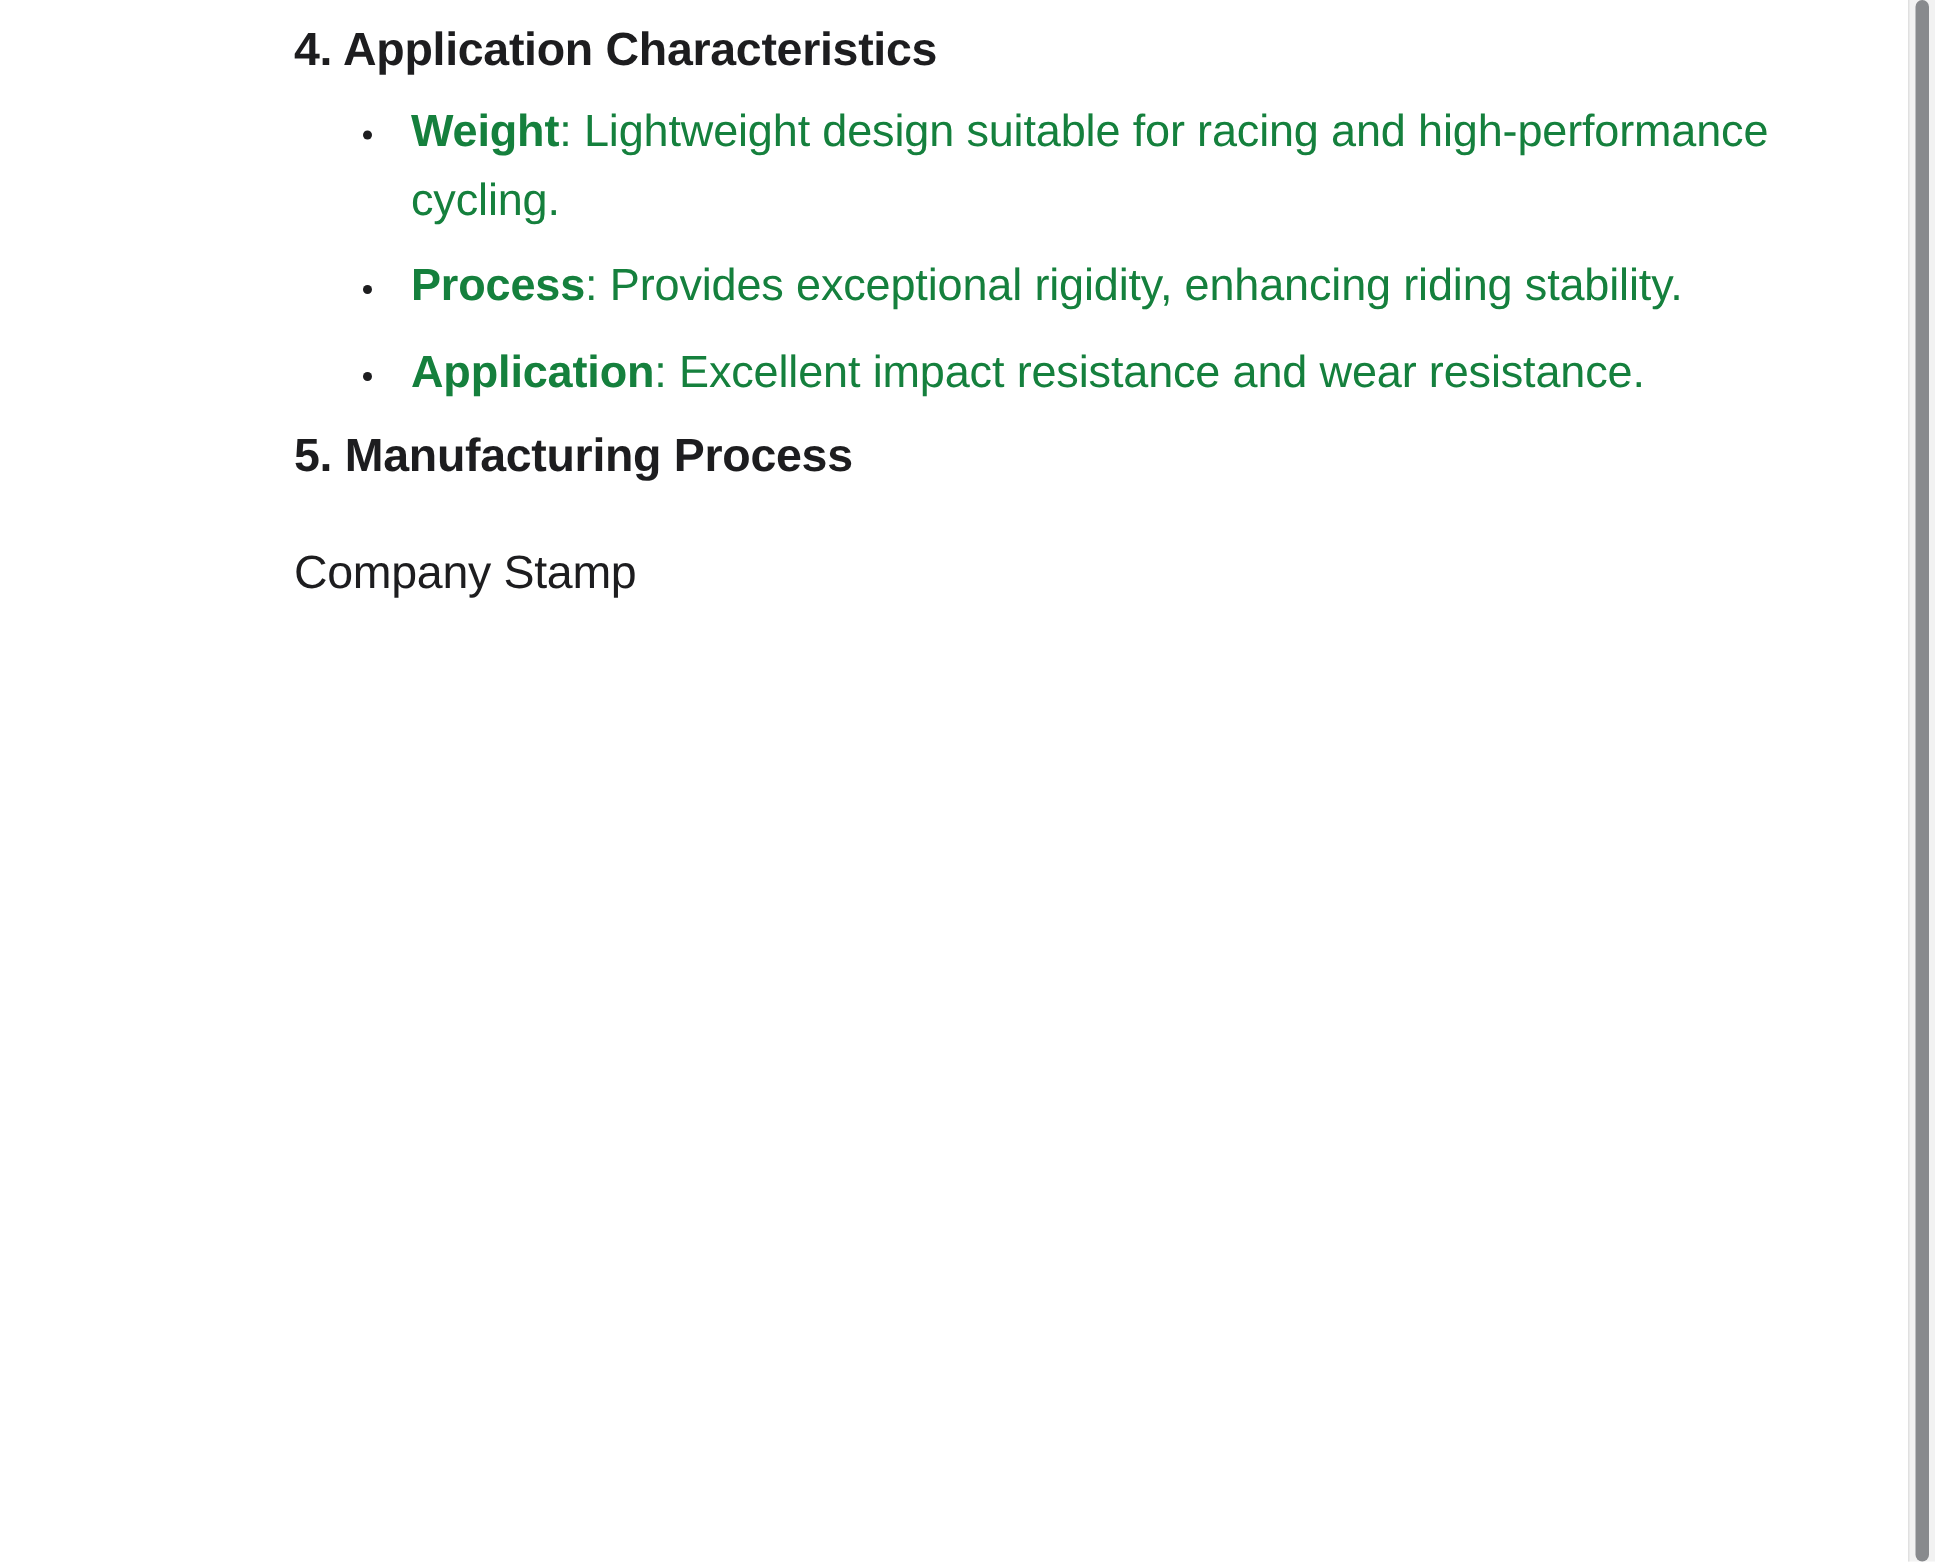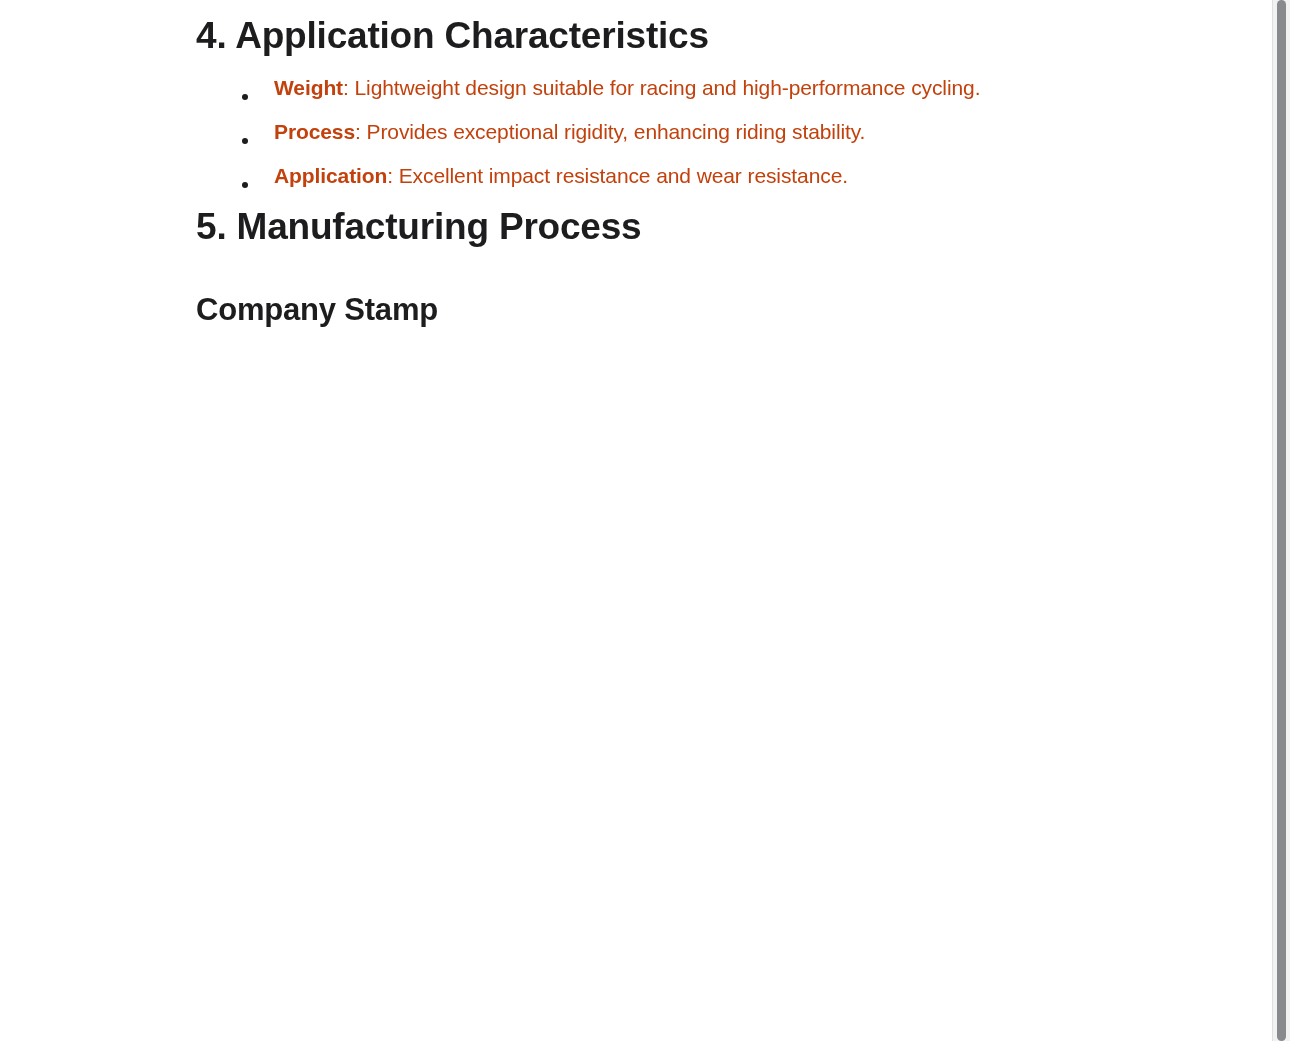--- a/index.html
+++ b/index.html
@@ -26,21 +26,21 @@
     box-sizing: border-box;
     padding: 0 40px 0 196px;
     overflow: hidden;
   }
 
   .doc-content {
     padding-top: 14px;
   }
 
   .section-heading {
-    font-size: 37px;
+    font-size: 31px;
     font-weight: bold;
     color: #1d1d1f;
     letter-spacing: -0.2px;
     line-height: 1.2;
     margin: 0;
   }
 
   .section-block {
     margin-bottom: 0;
   }
@@ -51,23 +51,23 @@
 
   .bullet-list {
     list-style: none;
     margin: 14px 0 0 0;
     padding: 0;
   }
 
   .bullet-item {
     position: relative;
     padding-left: 78px;
-    font-size: 21px;
+    font-size: 30px;
     line-height: 1.52;
-    color: #c2410c;
+    color: #15803d;
     margin-bottom: 12px;
     letter-spacing: -0.1px;
   }
 
   .bullet-item:last-child {
     margin-bottom: 0;
   }
 
   .bullet-item::before {
     content: "";
@@ -79,21 +79,21 @@
     background: #1d1d1f;
     border-radius: 50%;
   }
 
   .bullet-term {
     font-weight: bold;
   }
 
   .stamp-heading {
     font-size: 31px;
-    font-weight: bold;
+    font-weight: normal;
     color: #1d1d1f;
     margin: 0;
     letter-spacing: -0.2px;
   }
 
   .stamp-block {
     margin-top: 42px;
   }
 
   

